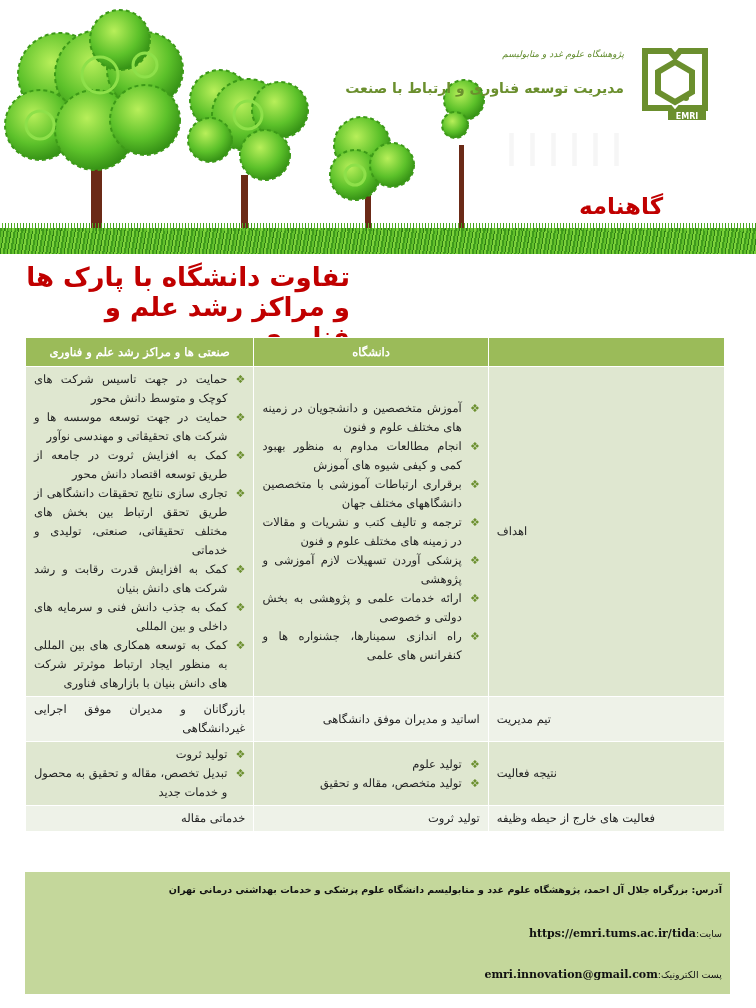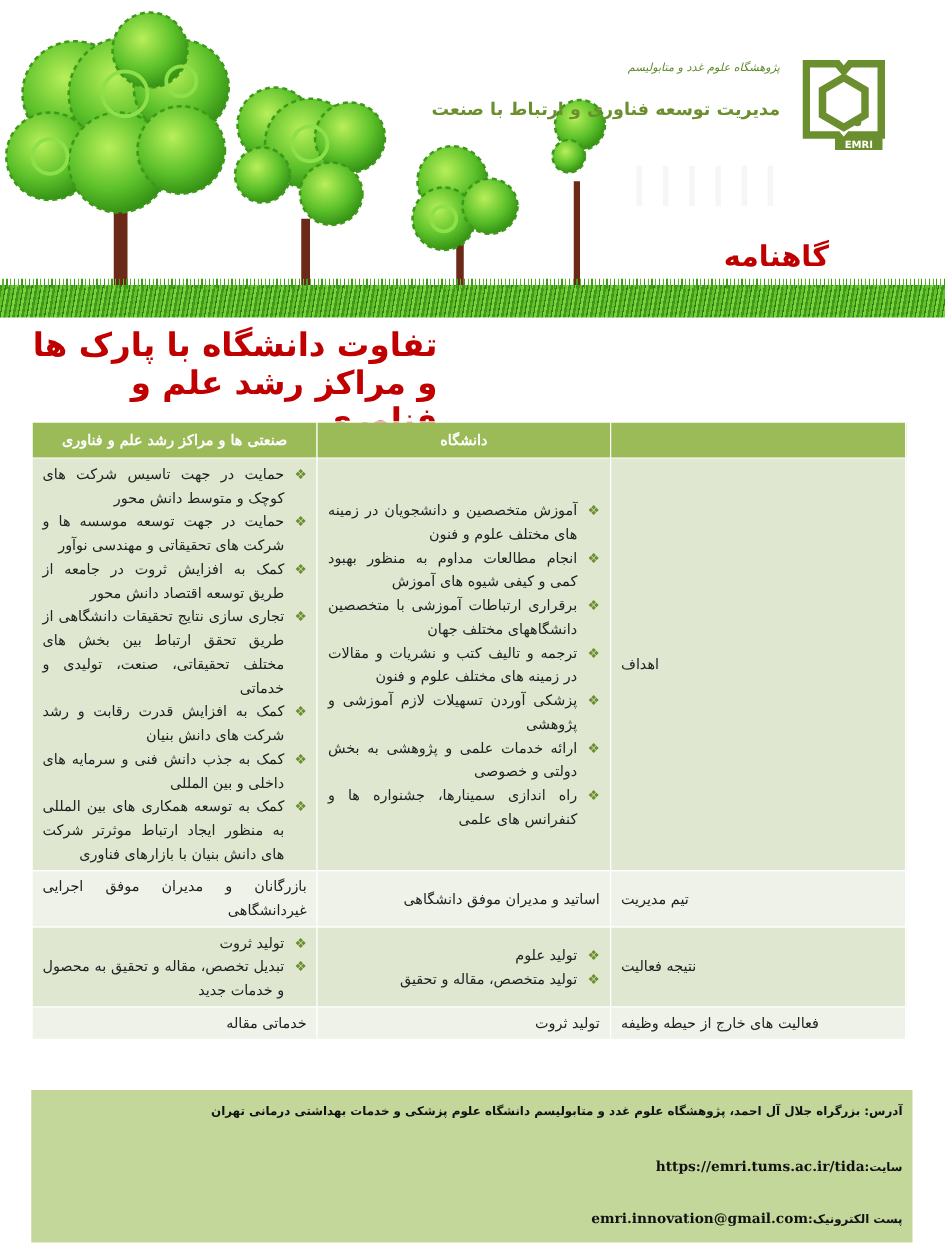--- a/index.html
+++ b/index.html
@@ -28,21 +28,21 @@
   td.uni { width:218px; text-align:justify; }
   td.park { width:212px; text-align:justify; }
   ul.bul { list-style:none; margin:0; padding:0; }
   ul.bul li { position:relative; padding-right:18px; text-align:justify; }
   ul.bul li .b { position:absolute; right:0; top:0; color:#6b8f2e; font-size:11px; }
   .footer { position:absolute; left:25px; top:872px; width:705px; height:122px; background:#c4d79b; direction:rtl; font-size:10px; color:#111; }
   .footer .line { position:absolute; right:8px; white-space:nowrap; }
   .footer .l1 { top:12px; font-weight:bold; font-family:"DejaVu Sans", sans-serif; font-size:9.5px; letter-spacing:-0.3px;margin-left:48px; }
   .footer .l2 { top:55px; font-size:11px; }
   .footer .l3 { top:96px; font-size:11px; }
-  .footer .k { font-weight:bold; font-family:"DejaVu Sans", sans-serif; font-size:9.5px; }
+  .footer .k { font-weight:normal; font-family:"DejaVu Sans", sans-serif; font-size:9.5px; }
   .footer .v { direction:ltr; unicode-bidi:embed; font-family:"DejaVu Serif", serif; font-weight:bold; }
 </style>
 </head>
 <body>
 
 <div class="header">
   <svg class="trees" width="520" height="240" viewBox="0 0 520 240">
     <defs>
       <radialGradient id="gg" cx="40%" cy="35%" r="70%">
         <stop offset="0" stop-color="#b8ef5a"></stop>
@@ -129,21 +129,21 @@
           <li><span class="b">❖</span><span>پزشکی آوردن تسهیلات لازم آموزشی و پژوهشی</span></li>
           <li><span class="b">❖</span><span>ارائه خدمات علمی و پژوهشی به بخش دولتی و خصوصی</span></li>
           <li><span class="b">❖</span><span>راه اندازی سمینارها، جشنواره ها و کنفرانس های علمی</span></li>
         </ul>
       </td>
       <td class="park">
         <ul class="bul">
           <li><span class="b">❖</span><span>حمایت در جهت تاسیس شرکت های کوچک و متوسط دانش محور</span></li>
           <li><span class="b">❖</span><span>حمایت در جهت توسعه موسسه ها و شرکت های تحقیقاتی و مهندسی نوآور</span></li>
           <li><span class="b">❖</span><span>کمک به افزایش ثروت در جامعه از طریق توسعه اقتصاد دانش محور</span></li>
-          <li><span class="b">❖</span><span>تجاری سازی نتایج تحقیقات دانشگاهی از طریق تحقق ارتباط بین بخش های مختلف تحقیقاتی، صنعت، تولیدی و خدماتی</span></li>
+          <li><span class="b">❖</span><span>تجاری سازی نتایج تحقیقات دانشگاهی از طریق تحقق ارتباط بین بخش های مختلف تحقیقاتی، صنعتی، تولیدی و خدماتی</span></li>
           <li><span class="b">❖</span><span>کمک به افزایش قدرت رقابت و رشد شرکت های دانش بنیان</span></li>
           <li><span class="b">❖</span><span>کمک به جذب دانش فنی و سرمایه های داخلی و بین المللی</span></li>
           <li><span class="b">❖</span><span>کمک به توسعه همکاری های بین المللی به منظور ایجاد ارتباط موثرتر شرکت های دانش بنیان با بازارهای فناوری</span></li>
         </ul>
       </td>
     </tr>
     <tr class="even">
       <td class="label">تیم مدیریت</td>
       <td class="uni">اساتید و مدیران موفق دانشگاهی</td>
       <td class="park">بازرگانان و مدیران موفق اجرایی غیردانشگاهی</td>

